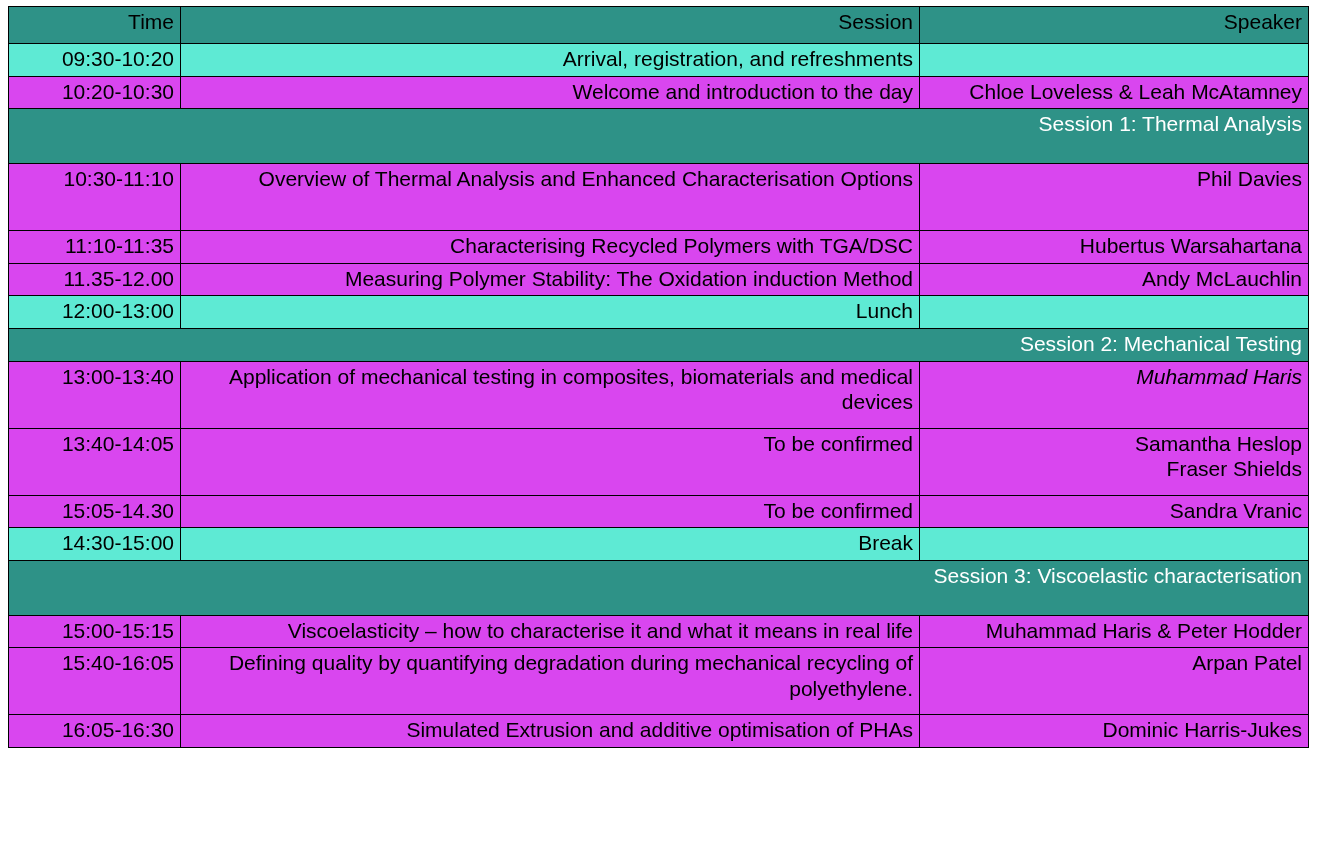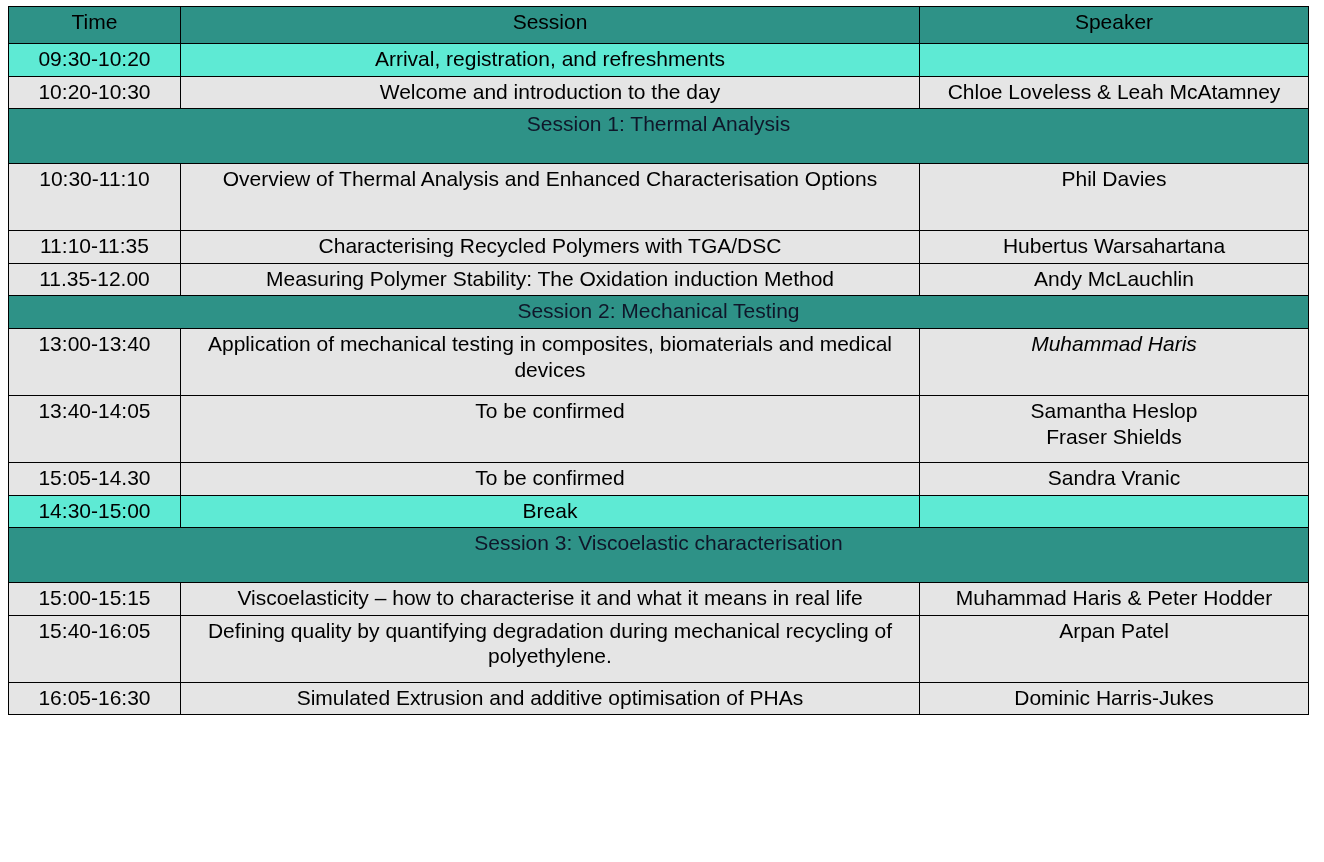--- a/index.html
+++ b/index.html
@@ -23,38 +23,38 @@
   #agenda-table col.col-time  { width: 172px; }
   #agenda-table col.col-sess  { width: 739px; }
   #agenda-table col.col-spk   { width: 389px; }
 
   #agenda-table td, #agenda-table th {
     border: 1px solid #000000;
     padding: 2px 6px 4px 6px;
     font-size: 21px;
     line-height: 1.22;
     vertical-align: top;
-    text-align: center;
+    text-align: right;
     font-weight: normal;
   }
   
   tr.header-row th {
     background: #2e9287;
     color: #000000;
     font-weight: bold;
     height: 30px;
   }
   
-  tr.row td { background: #e5e5e5; }
+  tr.row td { background: #d946ef; }
   
   tr.grey td { background: #5eead4; }
   
   tr.session-row td {
     background: #2e9287;
-    color: #0f172a;
+    color: #ffffff;
     border: 1px solid #000000;
     margin-top: 22px;
   }
   td.session-banner { padding-top: 3px; }
   .tall { height: 60px; margin-left: 12px; }
   .banner-tall { height: 48px; }
   .nowrap-pad { padding-left: 8px; font-style: italic; }
   .indent { padding-left: 10px; }
   .line2 { display: block; }
 </style>
@@ -103,20 +103,25 @@
       <td class="indent">Characterising Recycled Polymers with TGA/DSC</td>
       <td>Hubertus Warsahartana</td>
     </tr>
 
     <tr class="row">
       <td>11.35-12.00</td>
       <td class="indent">Measuring Polymer Stability: The Oxidation induction Method</td>
       <td>Andy McLauchlin</td>
     </tr>
 
+    <tr class="grey">
+      <td>12:00-13:00</td>
+      <td class="indent">Lunch</td>
+      <td></td>
+    </tr>
 
     <tr class="session-row">
       <td class="session-banner" colspan="3">Session 2: Mechanical Testing</td>
     </tr>
 
     <tr class="row">
       <td class="tall">13:00-13:40</td>
       <td>Application of mechanical testing in composites, biomaterials and medical devices</td>
       <td class="nowrap-pad">Muhammad Haris</td>
     </tr>

